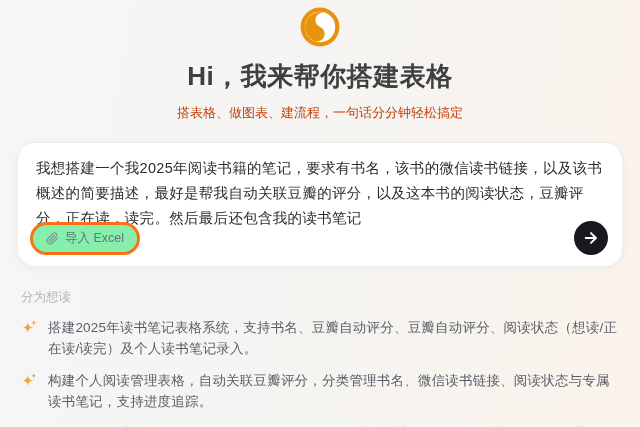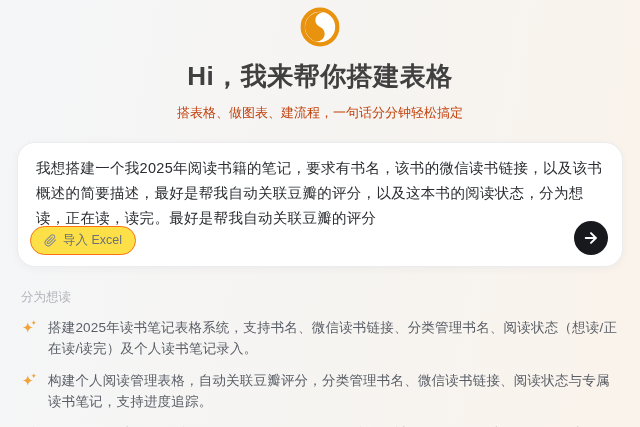--- a/index.html
+++ b/index.html
@@ -53,22 +53,22 @@
     position: absolute;
     left: 12px; right: 14px; bottom: 11px;
     display: flex;
     align-items: flex-end;
     justify-content: space-between;
   }
   .import-btn {
     display: inline-flex;
     align-items: center;
     gap: 6px;
-    background: #fde047;
-    border: 1px solid #f97316;
+    background: #86efac;
+    border: 3px solid #f97316;
     border-radius: 999px;
     padding: 5px 13px;
     font-family: "Liberation Sans", sans-serif;
     font-size: 12.5px;
     color: #6b7079;
     cursor: pointer;
   }
   .import-btn svg { display: block; }
   .send-btn {
     width: 34px; height: 34px;
@@ -117,21 +117,21 @@
     <svg viewBox="0 0 40 40" width="40" height="40">
       <circle cx="20" cy="20" r="17.3" fill="#ffffff" stroke="#E8920E" stroke-width="4.2"></circle>
       <path d="M20 5 A15 15 0 0 0 20 35 A7.5 7.5 0 0 0 20 20 A7.5 7.5 0 0 1 20 5 Z" fill="#E8920E" transform="rotate(22 20 20)"></path>
     </svg>
   </div>
   <h1 class="title">Hi，我来帮你搭建表格</h1>
   <p class="subtitle">搭表格、做图表、建流程，一句话分分钟轻松搞定</p>
 </div>
 
 <div class="card">
-  <div class="prompt-input">我想搭建一个我2025年阅读书籍的笔记，要求有书名，该书的微信读书链接，以及该书概述的简要描述，最好是帮我自动关联豆瓣的评分，以及这本书的阅读状态，分为想读，正在读，读完。最好是帮我自动关联豆瓣的评分</div>
+  <div class="prompt-input">我想搭建一个我2025年阅读书籍的笔记，要求有书名，该书的微信读书链接，以及该书概述的简要描述，最好是帮我自动关联豆瓣的评分，以及这本书的阅读状态，豆瓣评分，正在读，读完。然后最后还包含我的读书笔记</div>
   <div class="card-actions">
     <button class="import-btn">
       <span>
         <svg viewBox="0 0 24 24" width="13" height="13" fill="none" stroke="#868c96" stroke-width="2" stroke-linecap="round" stroke-linejoin="round">
           <path d="M21.44 11.05l-9.19 9.19a6 6 0 0 1-8.49-8.49l9.19-9.19a4 4 0 1 1 5.66 5.66l-9.2 9.19a2 2 0 0 1-2.83-2.83l8.49-8.48"></path>
         </svg>
       </span>
       <span>导入 Excel</span>
     </button>
     <button class="send-btn">
@@ -148,21 +148,21 @@
 <div class="suggestions">
   <div class="sugg-heading">分为想读</div>
 
   <div class="sugg-item">
     <span class="spark">
       <svg viewBox="0 0 20 20" width="17" height="17">
         <path d="M8 4 C8.7 7.6 10.4 9.3 14 10 C10.4 10.7 8.7 12.4 8 16 C7.3 12.4 5.6 10.7 2 10 C5.6 9.3 7.3 7.6 8 4 Z" fill="#F1A33C"></path>
         <path d="M15 1.5 C15.3 3.3 16.2 4.2 18 4.5 C16.2 4.8 15.3 5.7 15 7.5 C14.7 5.7 13.8 4.8 12 4.5 C13.8 4.2 14.7 3.3 15 1.5 Z" fill="#F1A33C"></path>
       </svg>
     </span>
-    <span class="sugg-text">搭建2025年读书笔记表格系统，支持书名、微信读书链接、分类管理书名、阅读状态（想读/正在读/读完）及个人读书笔记录入。</span>
+    <span class="sugg-text">搭建2025年读书笔记表格系统，支持书名、豆瓣自动评分、豆瓣自动评分、阅读状态（想读/正在读/读完）及个人读书笔记录入。</span>
   </div>
 
   <div class="sugg-item">
     <span class="spark">
       <svg viewBox="0 0 20 20" width="17" height="17">
         <path d="M8 4 C8.7 7.6 10.4 9.3 14 10 C10.4 10.7 8.7 12.4 8 16 C7.3 12.4 5.6 10.7 2 10 C5.6 9.3 7.3 7.6 8 4 Z" fill="#F1A33C"></path>
         <path d="M15 1.5 C15.3 3.3 16.2 4.2 18 4.5 C16.2 4.8 15.3 5.7 15 7.5 C14.7 5.7 13.8 4.8 12 4.5 C13.8 4.2 14.7 3.3 15 1.5 Z" fill="#F1A33C"></path>
       </svg>
     </span>
     <span class="sugg-text">构建个人阅读管理表格，自动关联豆瓣评分，分类管理书名、微信读书链接、阅读状态与专属读书笔记，支持进度追踪。</span>

